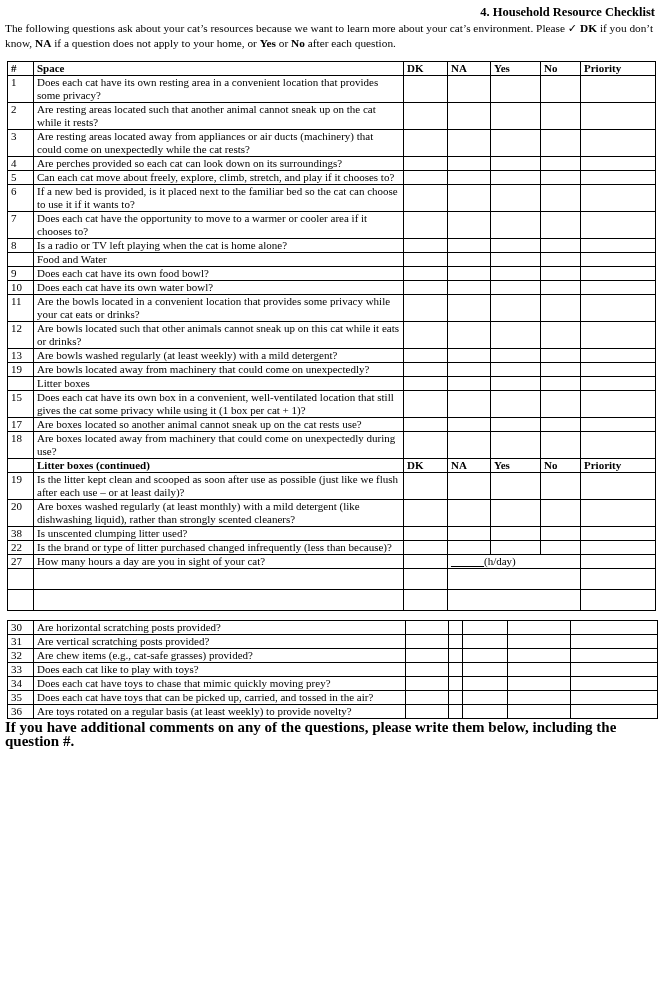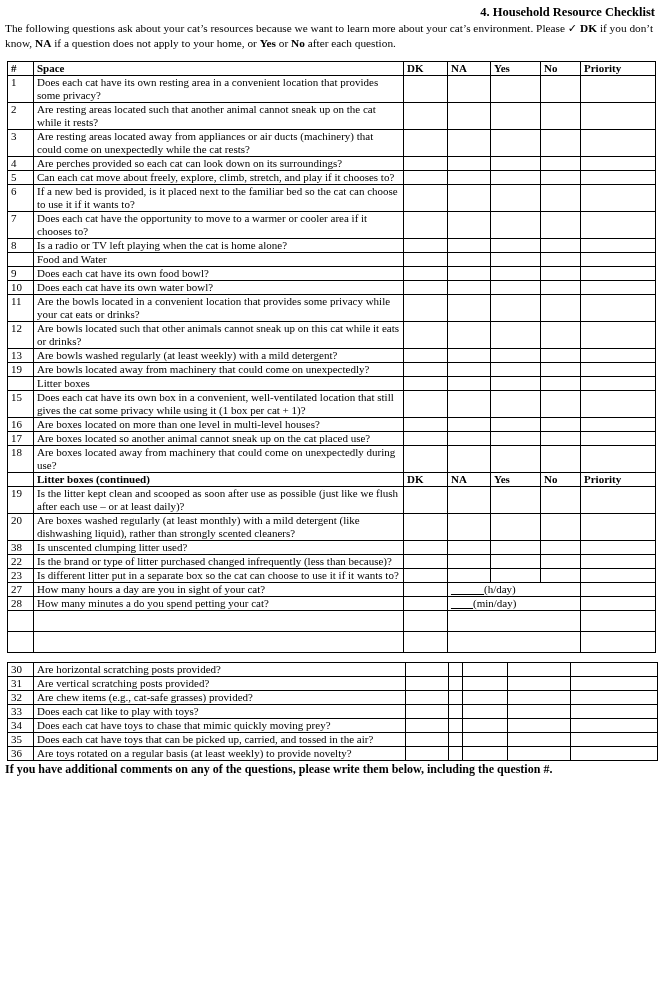--- a/index.html
+++ b/index.html
@@ -41,21 +41,21 @@
   table.qt th { font-weight: bold; }
   .num { text-align: center; padding: 0 1px; }
   th.num { text-align: center; }
   .ctr { text-align: center; }
   .sec { font-weight: bold; }
   .fillcell { text-align: right; white-space: nowrap; }
   .blank { letter-spacing: 0; font-weight: bold; text-decoration: underline; }
   tr.empty-r td { height: 20px; }
   .tgap { height: 9px; }
   .footer {
-    font-size: 12px;
+    font-size: 15px;
     font-weight: bold;
     line-height: 14px;
     margin: 1px 0 0 0;
   }
 </style>
 </head>
 <body style="color: rgb(0, 0, 0); background: rgb(255, 255, 255);">
 
 <div class="page">
 
@@ -230,31 +230,22 @@
         <tr>
           <td class="num">15</td>
           <td>Does each cat have its own box in a convenient, well-ventilated location that still gives the cat some privacy while using it (1 box per cat + 1)?</td>
           <td></td>
           <td></td>
           <td></td>
           <td></td>
           <td></td>
         </tr>
         <tr>
-          <td class="num">16</td>
-          <td>Are boxes located on more than one level in multi-level houses?</td>
-          <td></td>
-          <td></td>
-          <td></td>
-          <td></td>
-          <td></td>
-        </tr>
-        <tr>
           <td class="num">17</td>
-          <td>Are boxes located so another animal cannot sneak up on the cat placed use?</td>
+          <td>Are boxes located so another animal cannot sneak up on the cat rests use?</td>
           <td></td>
           <td></td>
           <td></td>
           <td></td>
           <td></td>
         </tr>
         <tr>
           <td class="num">18</td>
           <td>Are boxes located away from machinery that could come on unexpectedly during use?</td>
           <td></td>
@@ -302,40 +293,24 @@
         <tr>
           <td class="num">22</td>
           <td>Is the brand or type of litter purchased changed infrequently (less than because)?</td>
           <td></td>
           <td></td>
           <td></td>
           <td></td>
           <td></td>
         </tr>
         <tr>
-          <td class="num">23</td>
-          <td>Is different litter put in a separate box so the cat can choose to use it if it wants to?</td>
-          <td></td>
-          <td></td>
-          <td></td>
-          <td></td>
-          <td></td>
-        </tr>
-        <tr>
           <td class="num">27</td>
           <td>How many hours a day are you in sight of your cat?</td>
           <td></td>
           <td class="fillcell" colspan="3"><span class="blank">______</span><span>(h/day)</span></td>
-          <td></td>
-        </tr>
-        <tr>
-          <td class="num">28</td>
-          <td>How many minutes a do you spend petting your cat?</td>
-          <td></td>
-          <td class="fillcell" colspan="3"><span class="blank">____</span><span>(min/day)</span></td>
           <td></td>
         </tr>
         <tr class="empty-r">
           <td class="num"></td>
           <td></td>
           <td></td>
           <td colspan="3"></td>
           <td></td>
         </tr>
         <tr class="empty-r">

